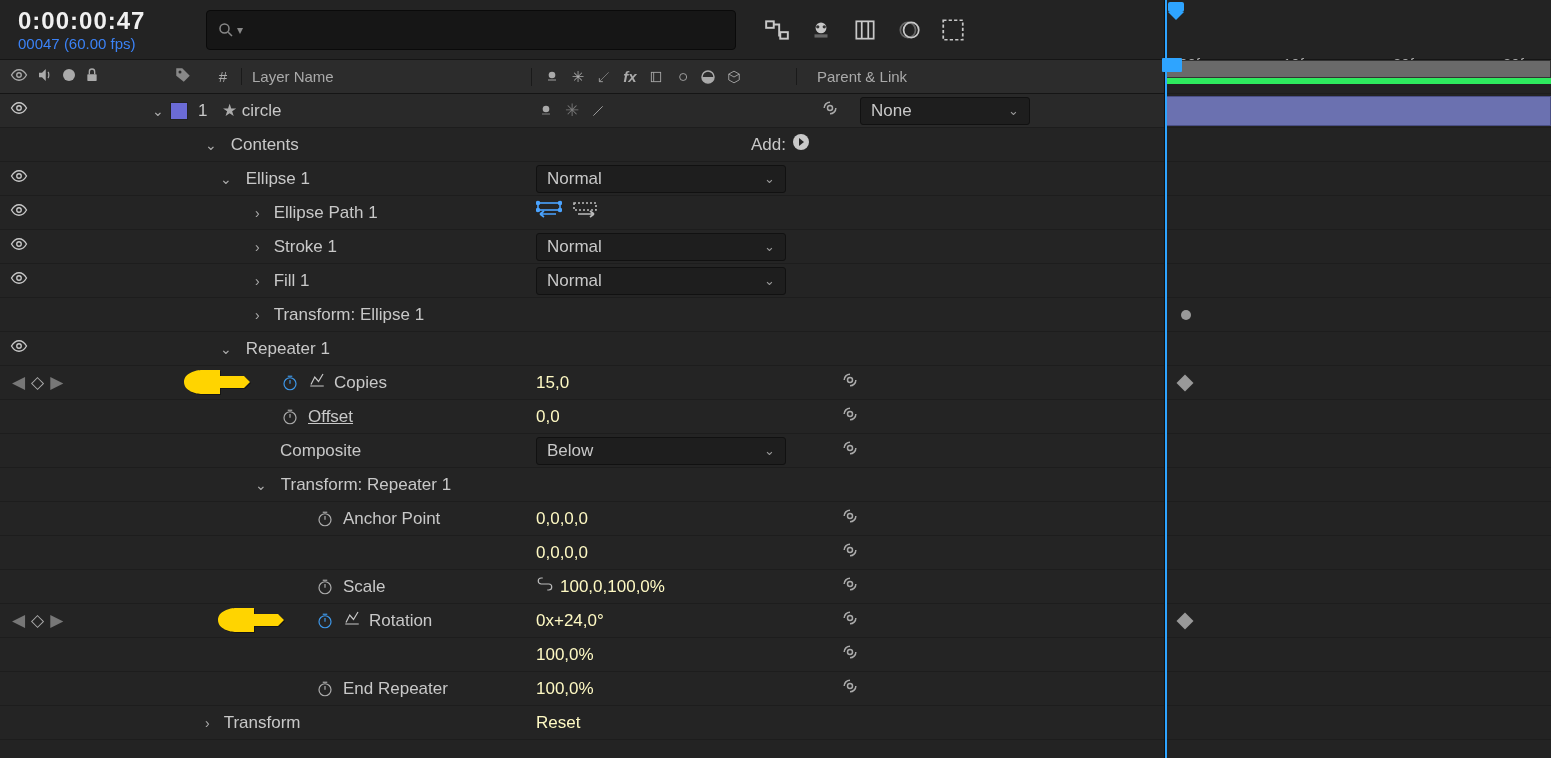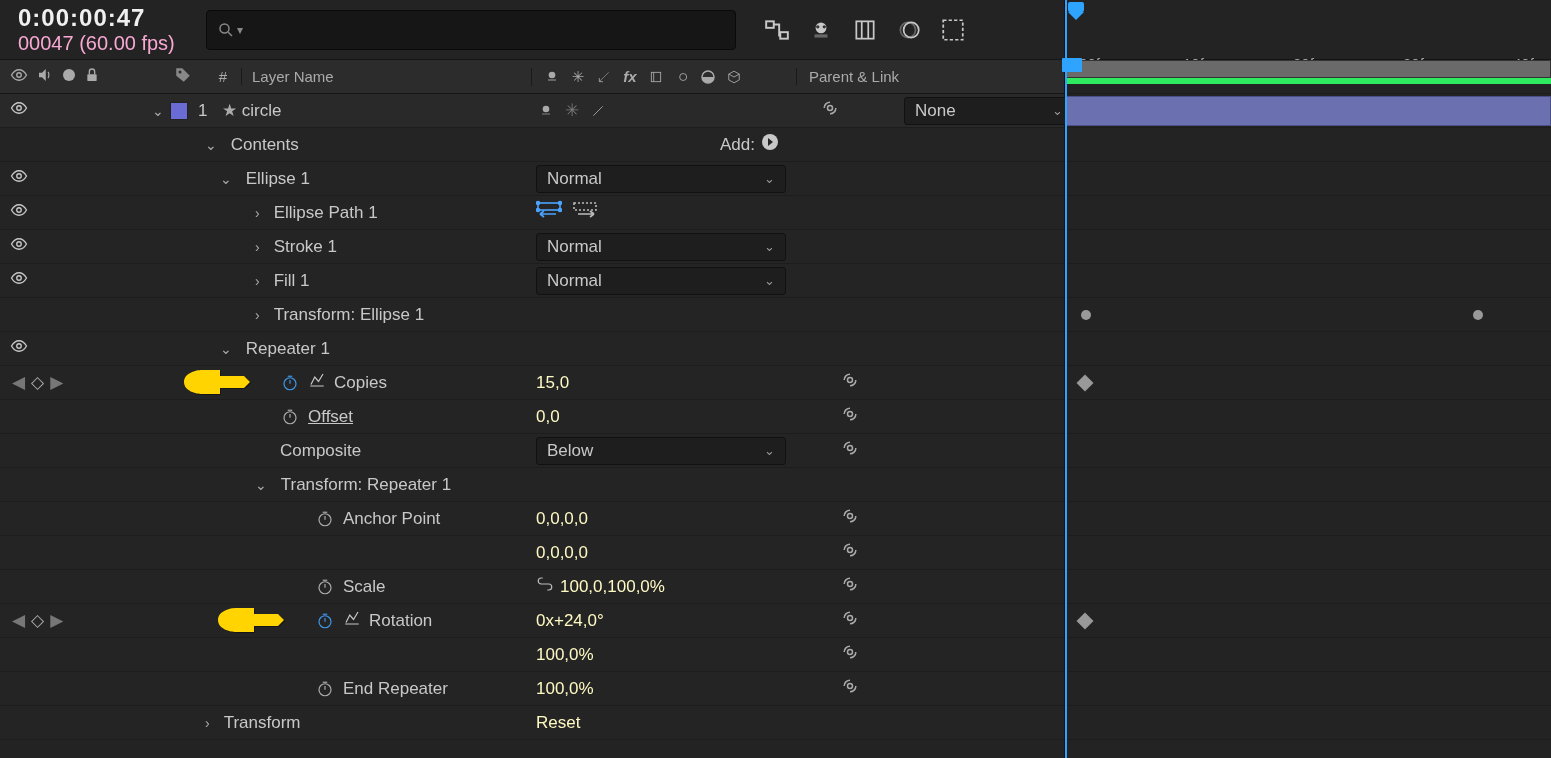--- a/index.html
+++ b/index.html
@@ -5,36 +5,36 @@
   * { margin: 0; padding: 0; box-sizing: border-box; }
   body {
     background: #1e1e1e;
     font-family: "Segoe UI", Arial, sans-serif;
     font-size: 16px;
     color: #c8c8c8;
     width: 1551px;
     overflow: hidden;
   }
   .panel { display: flex; height: 758px; }
-  .left { width: 1065px; background: #232323; border-right: 1px solid #111; }
+  .left { width: 1165px; background: #232323; border-right: 1px solid #111; }
   .right { flex: 1; background: #232323; position: relative; }
 
   
   .topbar {
     display: flex;
     align-items: center;
     height: 60px;
     background: #232323;
     border-bottom: 1px solid #151515;
     padding: 4px 8px;
     gap: 8px;
   }
   .timecode-box { display:flex; flex-direction: column; width: 190px; padding-left: 10px;}
   .timecode { color: #f0f0f0; font-size: 24px; font-weight: 600; letter-spacing: 1px; }
-  .frameinfo { color: #f9a8d4; font-size: 20px; }
+  .frameinfo { color: #3b82f6; font-size: 15px; }
   .search {
     flex: 0 0 530px;
     height: 40px;
     background: #161616;
     border: 1px solid #0a0a0a;
     border-radius: 4px;
     display: flex;
     align-items: center;
     padding: 0 10px;
     color: #888;
@@ -50,21 +50,21 @@
     display:flex;
     align-items:center;
     color:#aaa;
     font-size:15px;
   }
   .col-icons { width: 160px; display:flex; gap:8px; padding-left:10px; align-items:center; }
   .col-tag { width: 45px; text-align:center; }
   .col-num { width: 36px; text-align:center; }
   .col-name { width: 290px; padding-left:10px; border-left: 1px solid #1a1a1a; }
   .col-switches { width: 265px; padding-left:10px; border-left: 1px solid #1a1a1a; display:flex; gap:6px; align-items:center;}
-  .col-parent { flex:1; padding-left:12px; border-left: 1px solid #1a1a1a;}
+  .col-parent { flex:1; padding-left:20px; border-left: 1px solid #1a1a1a;}
 
   
   .row {
     height: 34px;
     display:flex;
     align-items:center;
     border-bottom: 1px solid #1d1d1d;
     font-size: 17px;
     position: relative;
   }
@@ -78,21 +78,21 @@
   .indent0 { padding-left: 205px; }
   .namecol { display:flex; align-items:center; gap:8px; }
   .prop-label { color:#c8c8c8; }
   .valcol { position:absolute; left: 536px; display:flex; align-items:center; gap:6px;}
   .valcol.dropdown {
     background:#1e1e1e; border:1px solid #111; height:28px; width:250px;
     padding:0 10px; border-radius:3px; justify-content:space-between;
   }
   .valcol .blue { color:#fef9c3; }
   .pickcol { position:absolute; left: 840px; color:#aaa;}
-  .addcol { position:absolute; left: 720px; color:#c8c8c8; display:flex; align-items:center; gap:6px;}
+  .addcol { position:absolute; left: 751px; color:#c8c8c8; display:flex; align-items:center; gap:6px;}
   .swatch { width:18px; height:18px; background:#6b6bd6; border:1px solid #222;}
   .star { color:#aaa; }
 
   .stopwatch { width:20px; height:20px; display:inline-flex; align-items:center; justify-content:center;}
   .stopwatch.on svg { stroke:#3e97e8; }
   .stopwatch svg { stroke:#aaa; fill:none; stroke-width:1.6;}
   .graph-ico svg { stroke:#c8c8c8; fill:none; stroke-width:1.6;}
 
   .link-ico svg { stroke:#bbb; fill:none; stroke-width:1.6;}
 
@@ -274,21 +274,21 @@
               <path d="M4 20L20 4" stroke-width="1.5"></path>
             </svg>
           </span>
     </div>
     <div class="pickcol" style="left:820px;">
       <svg width="20" height="20" viewBox="0 0 24 24" stroke="#aaa" fill="none" stroke-width="1.8">
             <circle cx="12" cy="12" r="3"></circle>
             <path d="M12 5a7 7 0 00-7 7M12 19a7 7 0 007-7"></path>
           </svg>
     </div>
-    <div class="valcol dropdown" style="left:904px;width:170px;">
+    <div class="valcol dropdown" style="left:860px;width:170px;">
       <span>None</span>
           <span class="chevdown">⌄</span>
     </div>
   </div>
 
   <div class="row contents">
     <span class="namecol indent0">
           <span class="twirl">⌄</span>
           <span class="prop-label">Contents</span>
         </span>

